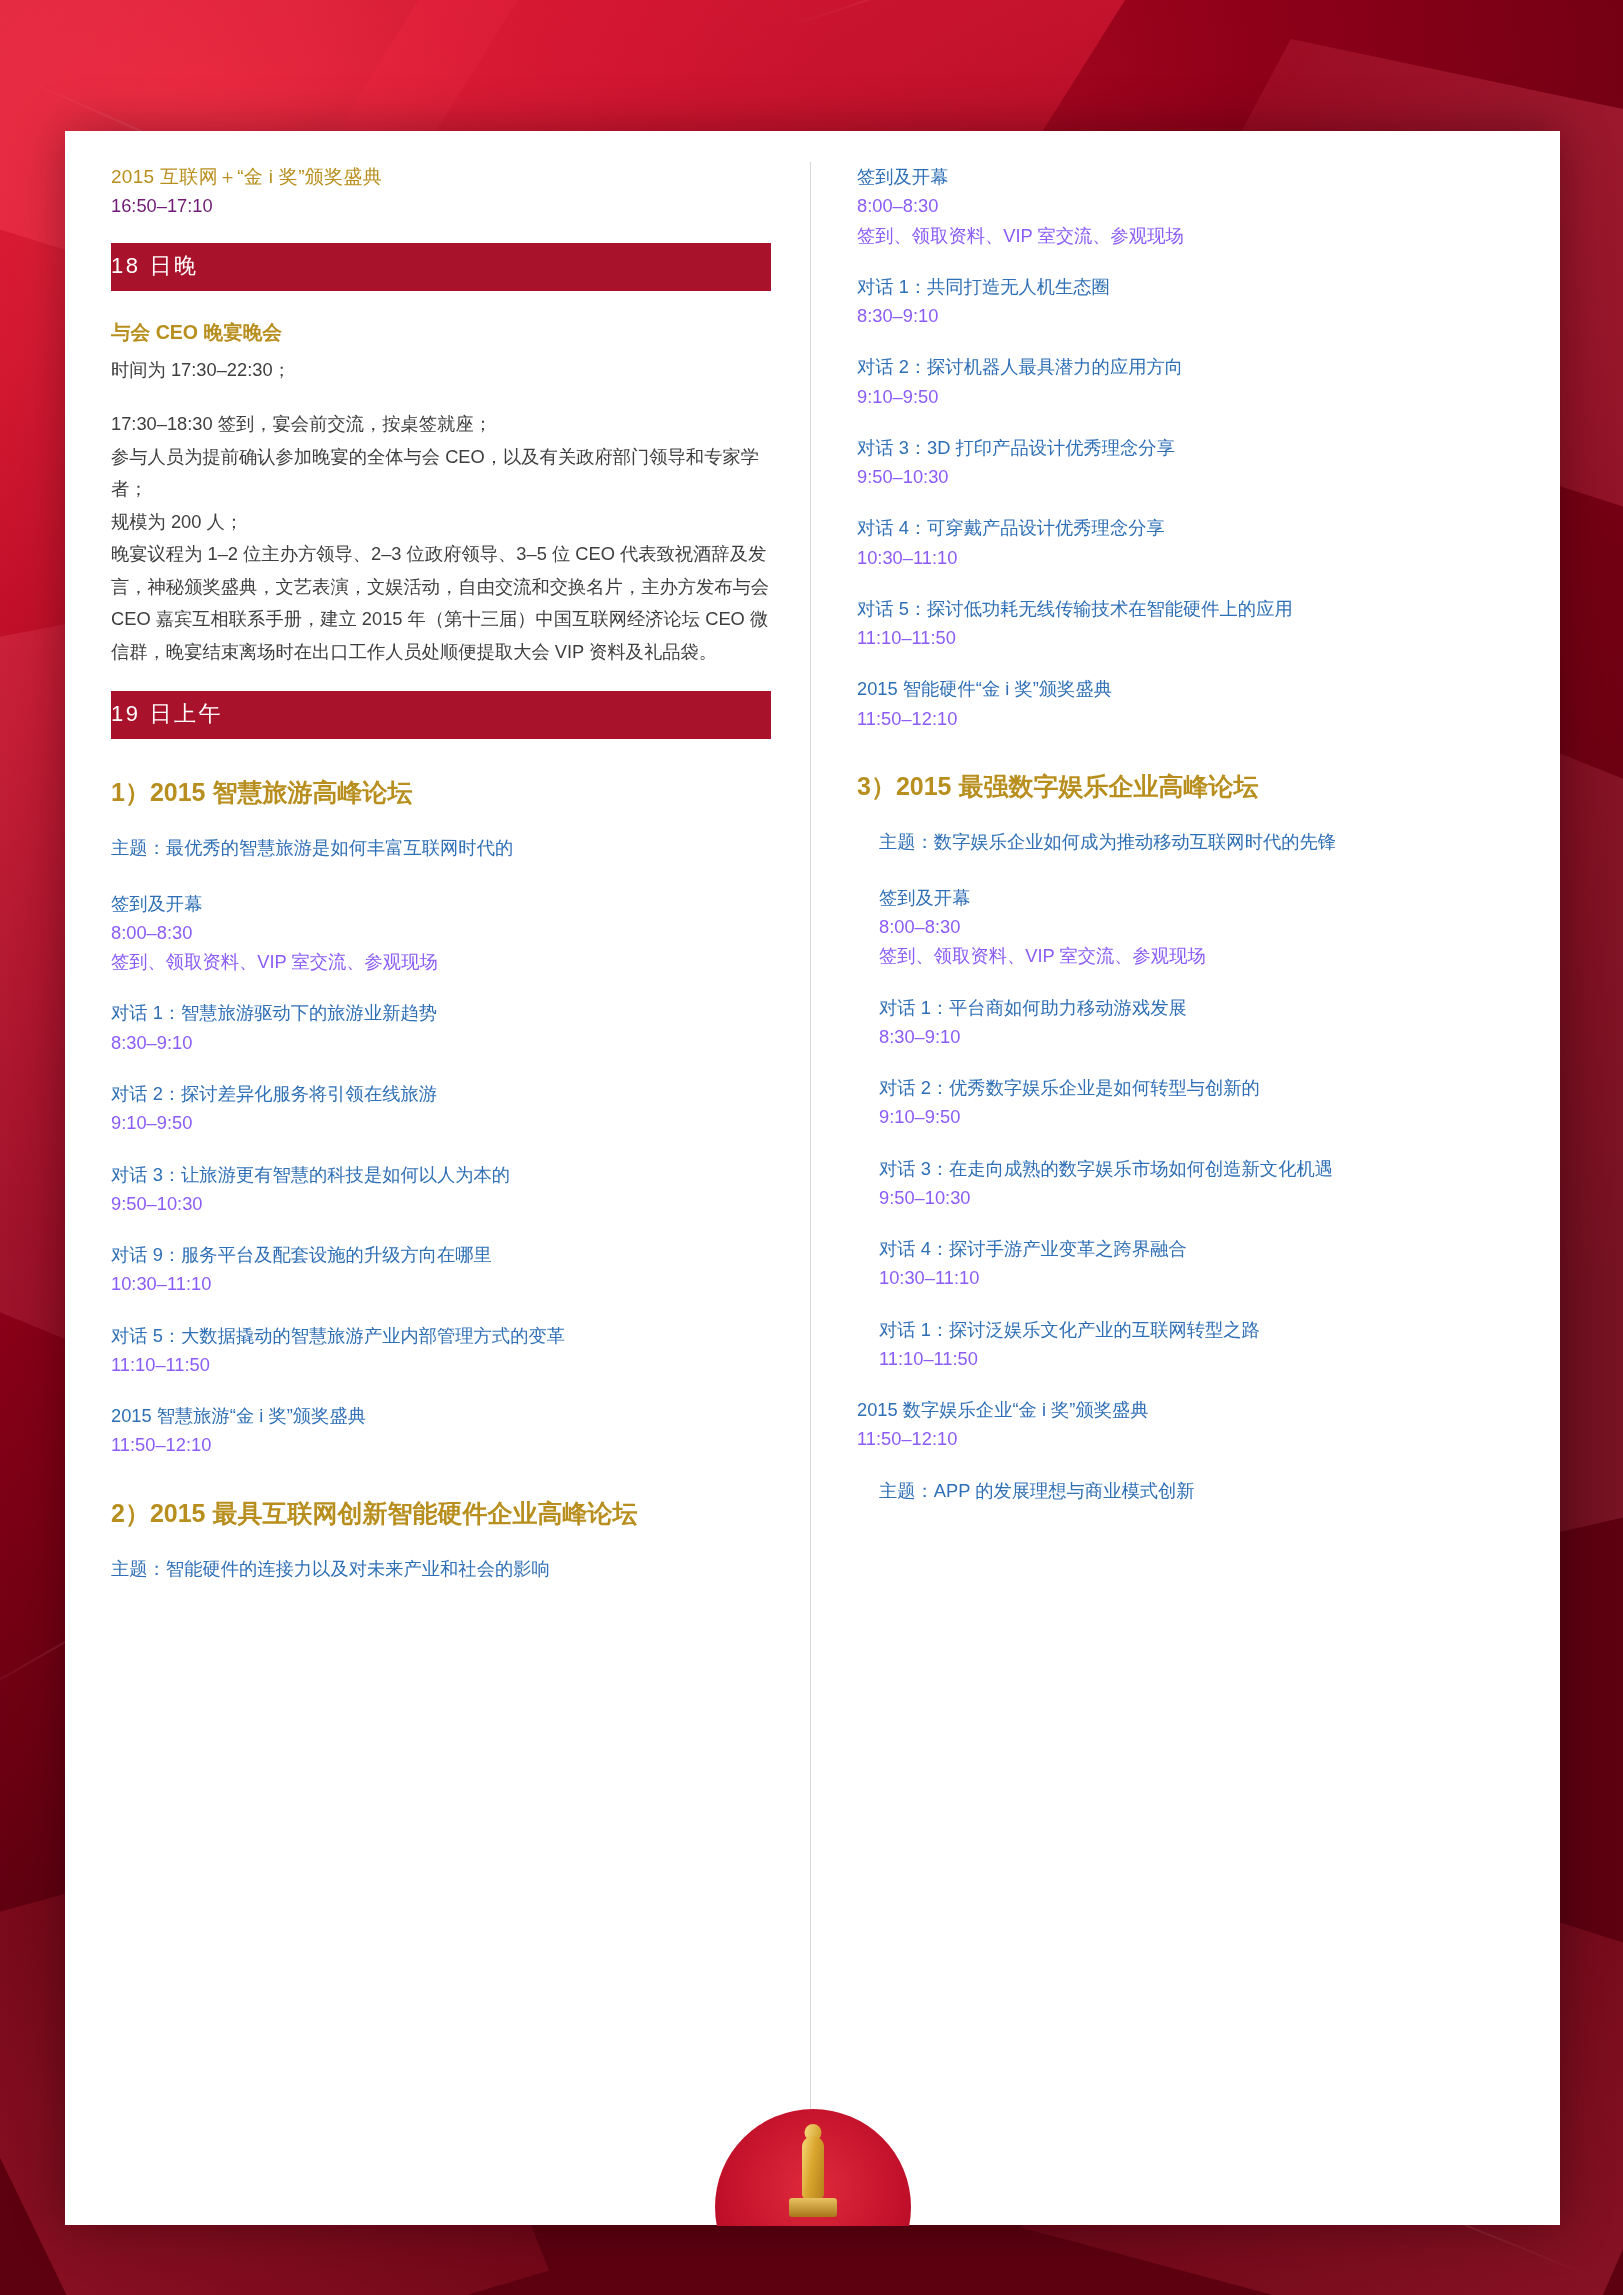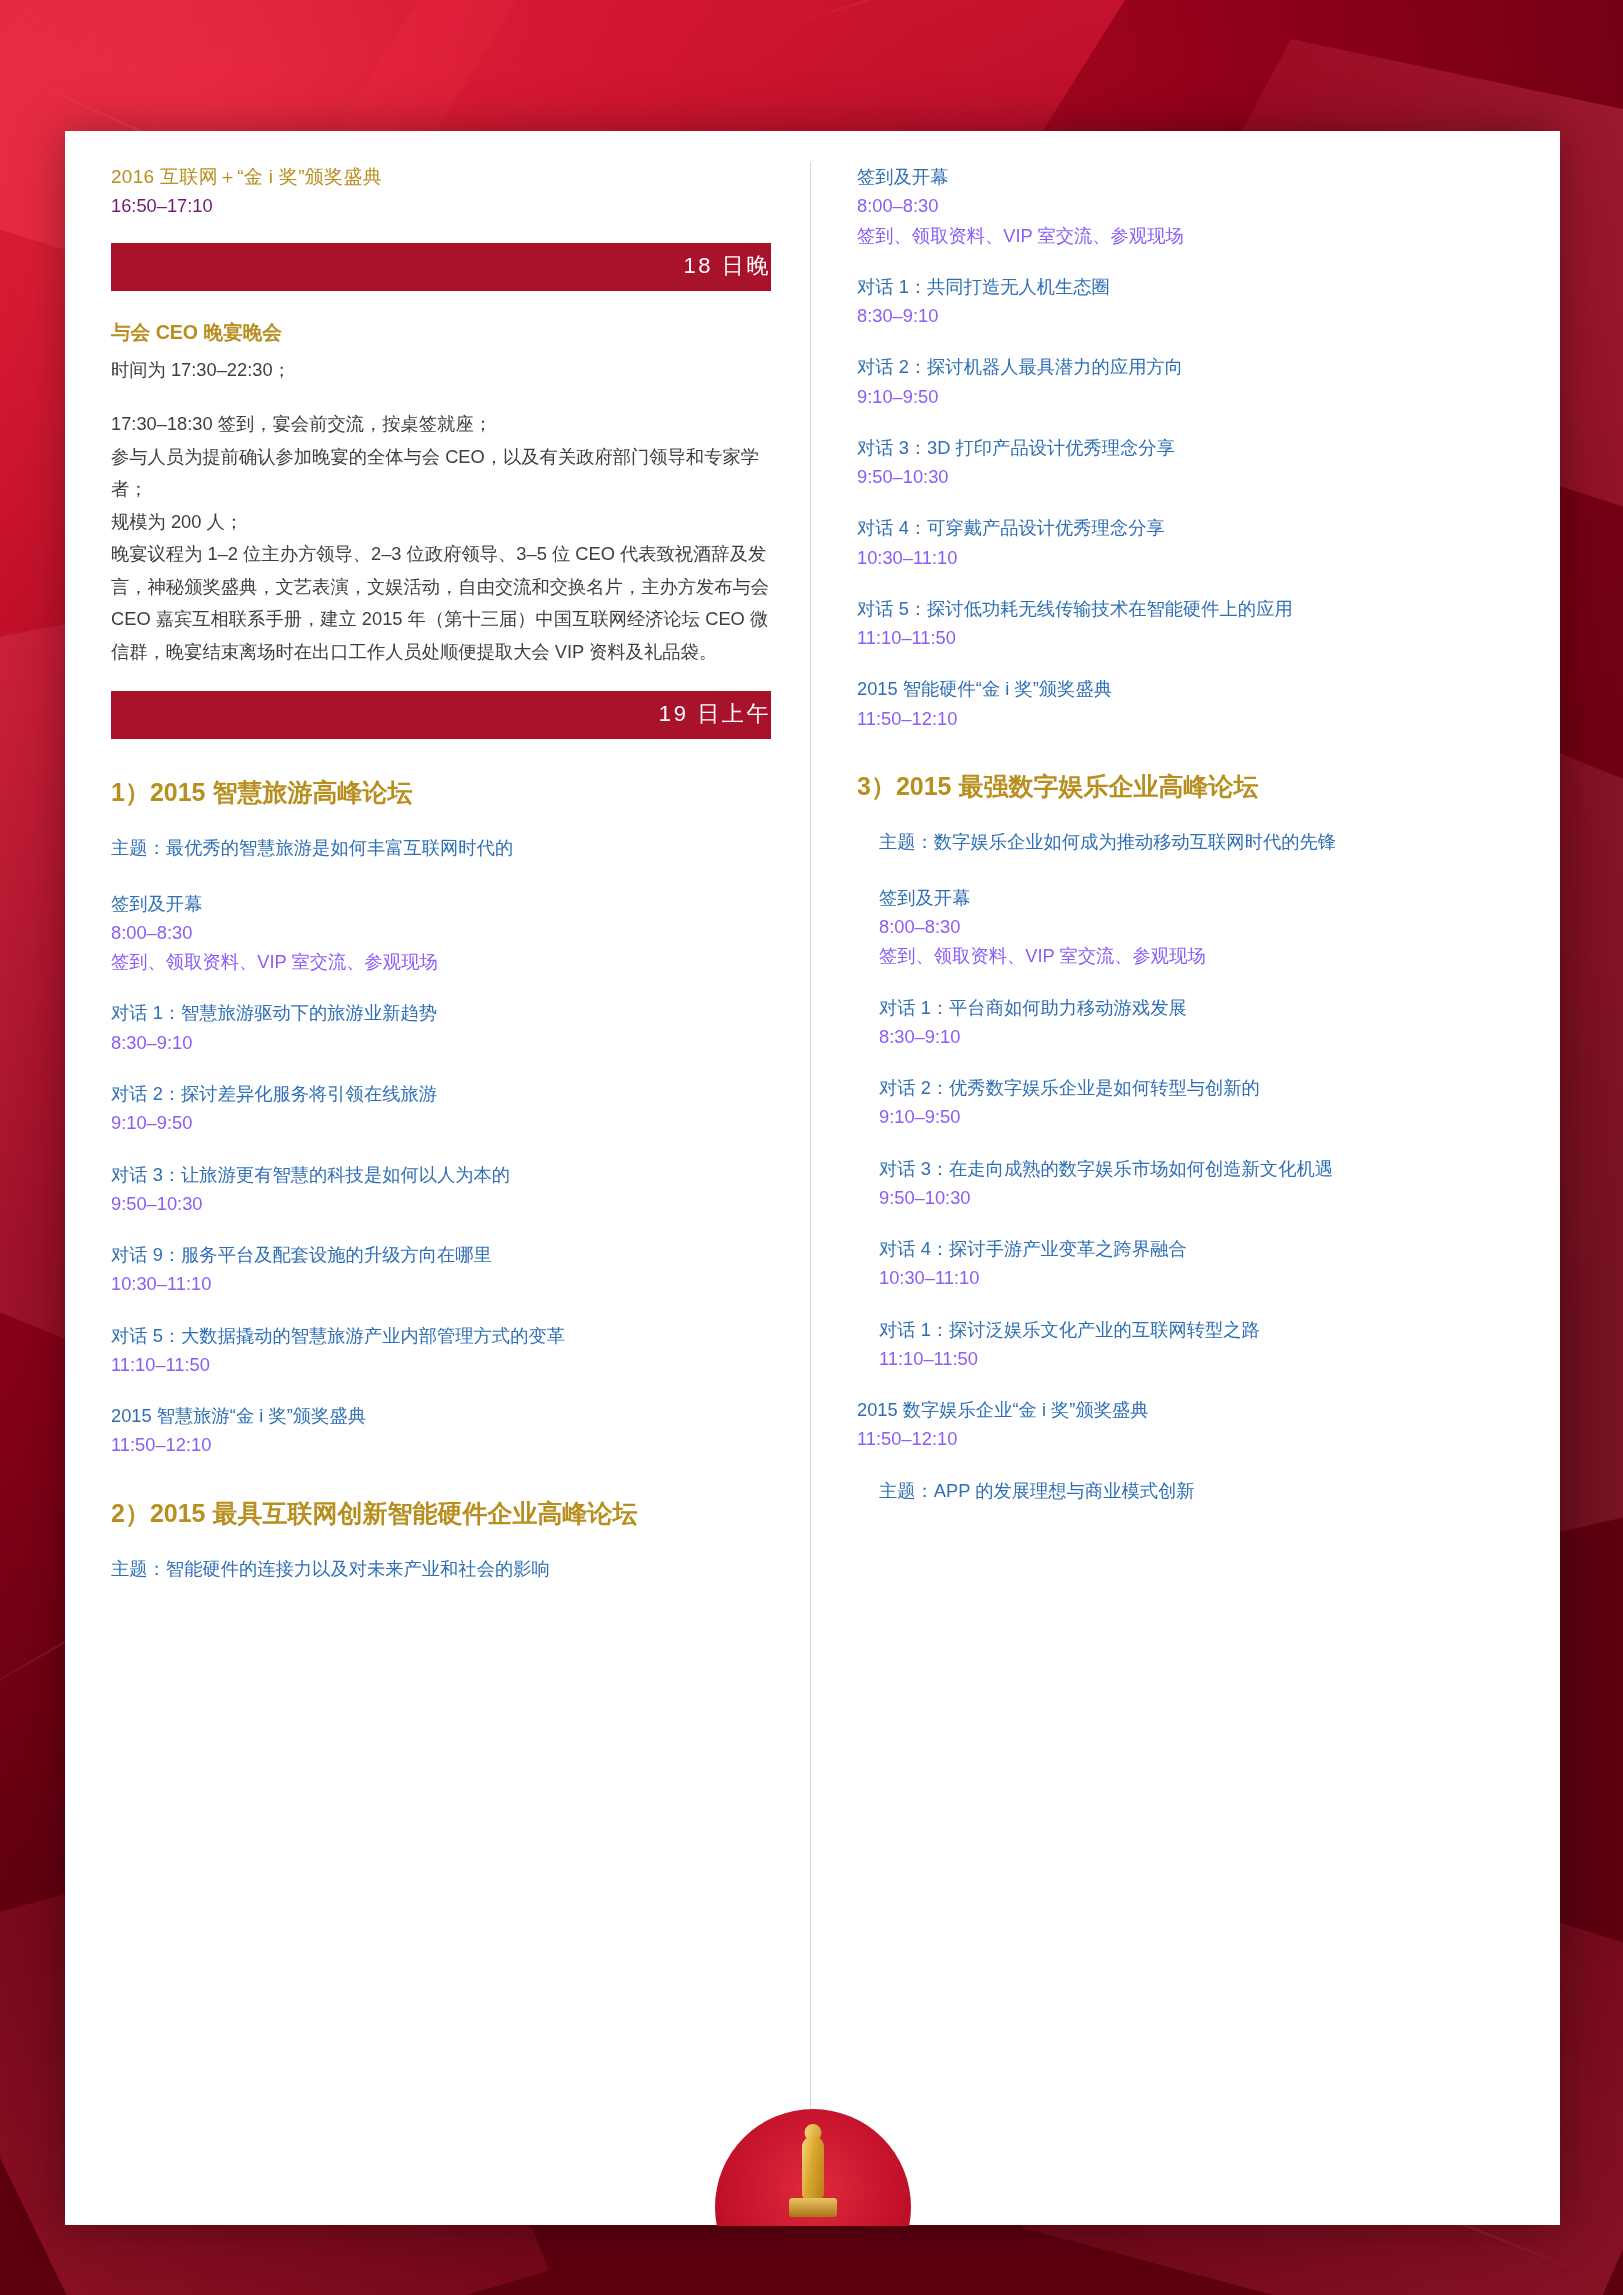--- a/index.html
+++ b/index.html
@@ -106,21 +106,21 @@
   .plain-line {
     color: #3e3e3e;
     font-size: 18.3px;
     line-height: 1.62;
   }
   .banner {
     background: #a8122b;
     color: #ffffff;
     font-size: 22px;
     letter-spacing: 2.6px;
-    text-align: right;
+    text-align: left;
     padding: 8.5px 0 9.8px 0;
     margin: 14px 0 26px 0;
     width: 100%;
     box-sizing: border-box;
   }
   .sub-head {
     color: #b88f1f;
     font-size: 19.6px;
     font-weight: bold;
     line-height: 1.6;
@@ -236,21 +236,21 @@
   <div class="ray" style="top:1701px; left:-39px; width:523px; transform:rotate(-30deg);"></div>
   <div class="ray" style="top:2029px; left:982px; width:654px; transform:rotate(22deg);"></div>
 </div>
 
 <div class="sheet">
   <div class="content">
 
     <div class="col col-left">
 
       <div class="blk">
-        <div class="title-line">2016 互联网＋“金 i 奖”颁奖盛典</div>
+        <div class="title-line">2015 互联网＋“金 i 奖”颁奖盛典</div>
         <div class="time-line">16:50–17:10</div>
       </div>
 
       <div class="banner">18 日晚</div>
 
       <div class="blk">
         <div class="sub-head">与会 CEO 晚宴晚会</div>
         <div class="plain-line">时间为 17:30–22:30；</div>
         <div class="para gap-top" style="white-space:pre-line;">17:30–18:30 签到，宴会前交流，按桌签就座；
 参与人员为提前确认参加晚宴的全体与会 CEO，以及有关政府部门领导和专家学者；

